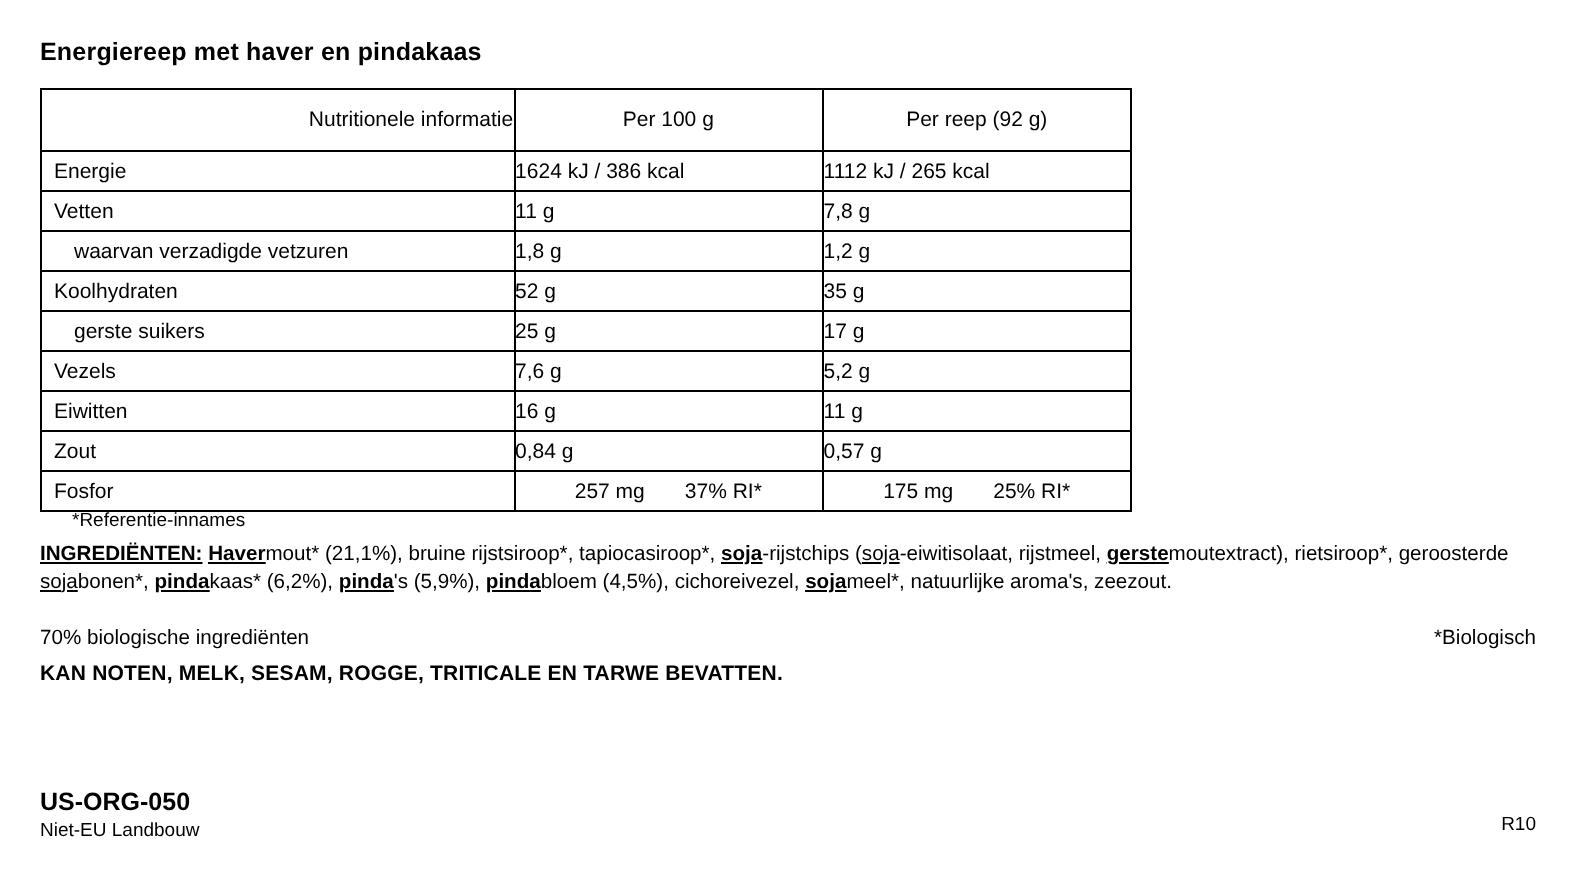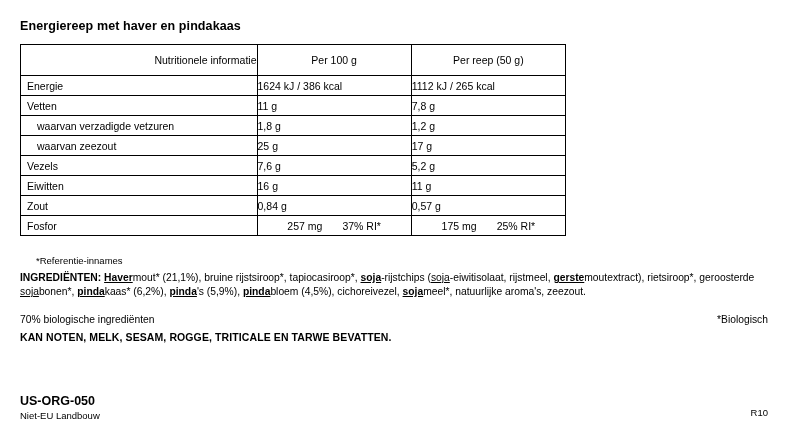--- a/index.html
+++ b/index.html
@@ -76,21 +76,21 @@
   }
   .ingredients {
     position: absolute;
     left: 20px;
     top: 271px;
     width: 748px;
     font-size: 10.3px;
     line-height: 13.6px;
     text-align: left;
   }
-  .ingredients b { font-weight: bold; }
+  .ingredients b { font-weight: bold; text-decoration: underline; }
   .ingredients u { text-decoration: underline; }
   .bio-line {
     position: absolute;
     left: 20px;
     top: 314px;
     font-size: 10.3px;
   }
   .bio-right {
     position: absolute;
     right: 17px;
@@ -130,44 +130,49 @@
 
 <div class="page">
 
   <div class="title">Energiereep met haver en pindakaas</div>
 
   <table class="nutrition">
     <tbody>
       <tr class="head">
         <td class="label">Nutritionele informatie</td>
         <td class="val">Per 100 g</td>
-        <td class="val">Per reep (50 g)</td>
+        <td class="val">Per reep (92 g)</td>
       </tr>
 
       <tr>
         <td class="label">Energie</td>
         <td class="val">1624 kJ / 386 kcal</td>
         <td class="val">1112 kJ / 265 kcal</td>
       </tr>
 
       <tr>
         <td class="label">Vetten</td>
         <td class="val">11 g</td>
         <td class="val">7,8 g</td>
       </tr>
 
       <tr>
         <td class="label indent">waarvan verzadigde vetzuren</td>
         <td class="val">1,8 g</td>
         <td class="val">1,2 g</td>
       </tr>
 
-
-      <tr>
-        <td class="label indent">waarvan zeezout</td>
+      <tr>
+        <td class="label">Koolhydraten</td>
+        <td class="val">52 g</td>
+        <td class="val">35 g</td>
+      </tr>
+
+      <tr>
+        <td class="label indent">gerste suikers</td>
         <td class="val">25 g</td>
         <td class="val">17 g</td>
       </tr>
 
       <tr>
         <td class="label">Vezels</td>
         <td class="val">7,6 g</td>
         <td class="val">5,2 g</td>
       </tr>
 

